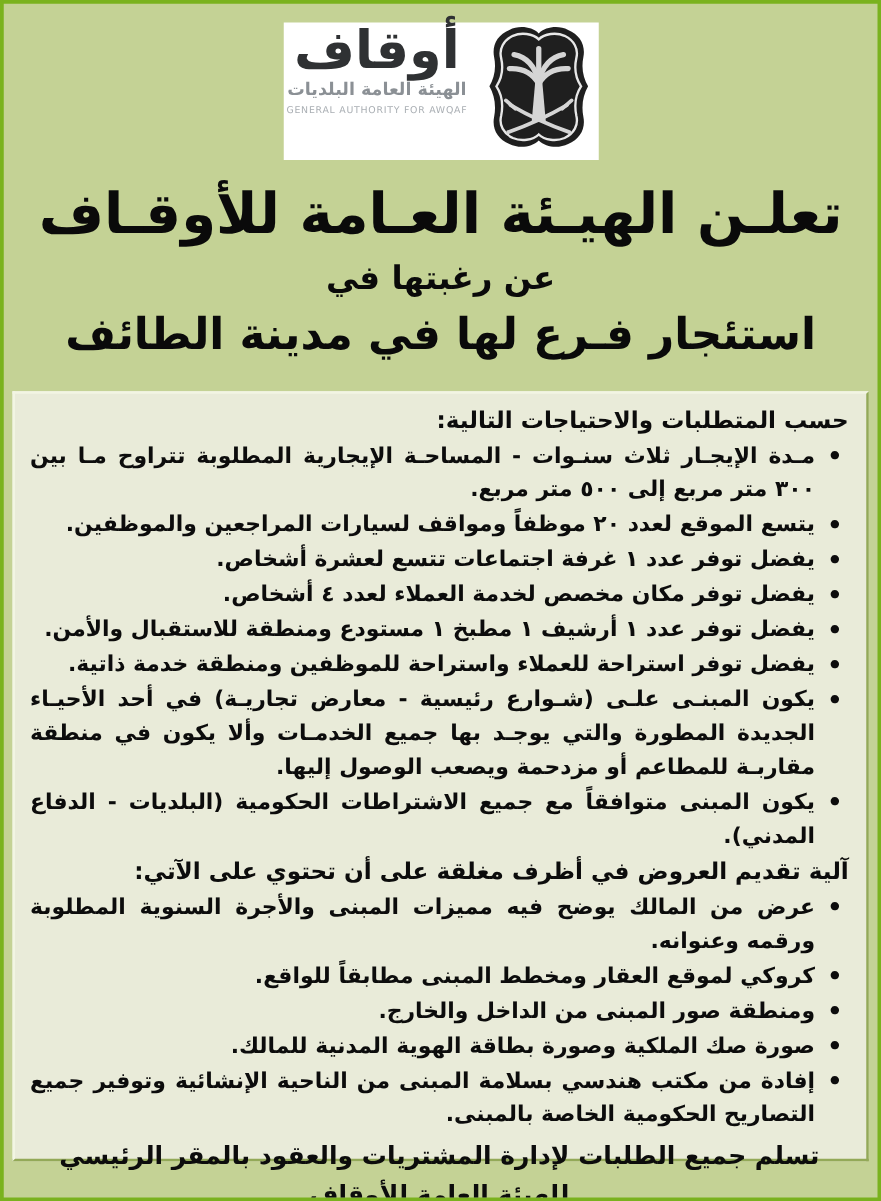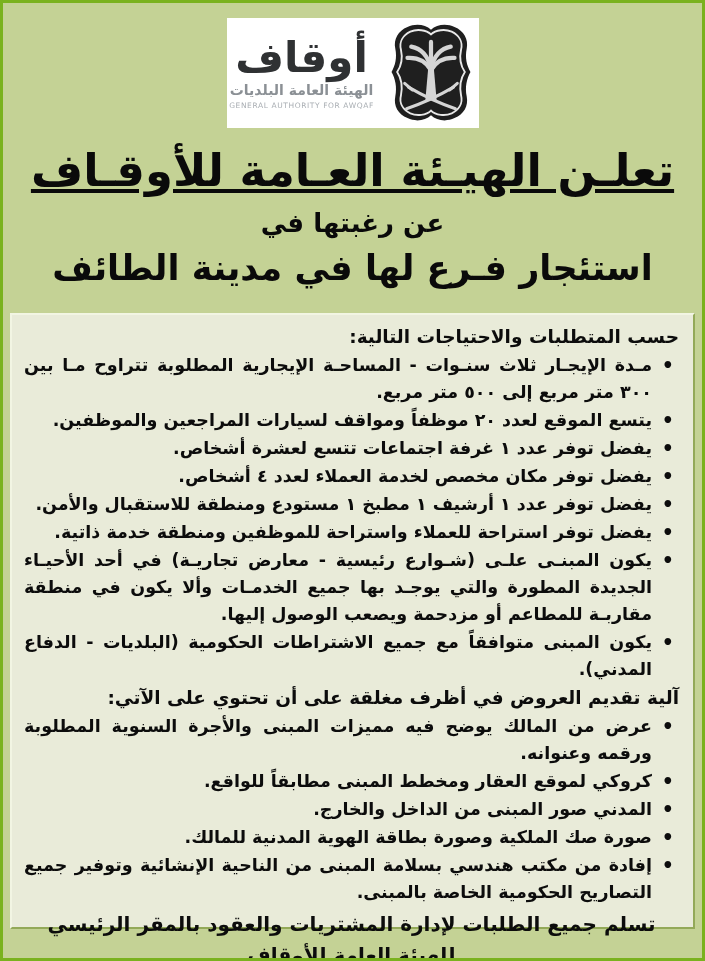--- a/index.html
+++ b/index.html
@@ -14,21 +14,21 @@
     color: #0c0c0c;
   }
 
   
   .logo-box {
     width: 252px;
     height: 110px;
     margin: 15px auto 0;
     background: #ffffff;
     display: flex;
-    align-items: center;
+    align-items: flex-start;
     justify-content: center;
     gap: 8px;
   }
   .logo-text {
     width: 148px;
     text-align: center;
     direction: rtl;
   }
   .logo-brand {
     font-size: 42px;
@@ -53,21 +53,21 @@
   }
   .emblem { display: block; }
 
   
   .headline {
     direction: rtl;
     text-align: center;
     font-weight: bold;
     color: #0a0a0a;
   }
-  .title-1 { font-size: 45px; line-height: 1.2; margin-top: 16px; text-decoration: underline; }
+  .title-1 { font-size: 45px; line-height: 1.2; margin-top: 16px; }
   .title-2 { font-size: 26px; line-height: 1.2; margin-top: 10px; }
   .title-3 { font-size: 35px; line-height: 1.2; margin-top: 8px; }
 
   
   .panel {
     box-sizing: border-box;
     width: 685px;
     height: 616px;
     margin: 24px auto 0;
     background: #e9ebd9;
@@ -164,21 +164,21 @@
       <li>يفضل توفر عدد ١ أرشيف ١ مطبخ ١ مستودع ومنطقة للاستقبال والأمن.</li>
       <li>يفضل توفر استراحة للعملاء واستراحة للموظفين ومنطقة خدمة ذاتية.</li>
       <li>يكون المبنـى علـى (شـوارع رئيسية - معارض تجاريـة) في أحد الأحيـاء الجديدة المطورة والتي يوجـد بها جميع الخدمـات وألا يكون في منطقة مقاربـة للمطاعم أو مزدحمة ويصعب الوصول إليها.</li>
       <li>يكون المبنى متوافقاً مع جميع الاشتراطات الحكومية (البلديات - الدفاع المدني).</li>
     </ul>
 
     <div class="sec-heading">آلية تقديم العروض في أظرف مغلقة على أن تحتوي على الآتي:</div>
     <ul class="req-list">
       <li>عرض من المالك يوضح فيه مميزات المبنى والأجرة السنوية المطلوبة ورقمه وعنوانه.</li>
       <li>كروكي لموقع العقار ومخطط المبنى مطابقاً للواقع.</li>
-      <li>المدني صور المبنى من الداخل والخارج.</li>
+      <li>ومنطقة صور المبنى من الداخل والخارج.</li>
       <li>صورة صك الملكية وصورة بطاقة الهوية المدنية للمالك.</li>
       <li>إفادة من مكتب هندسي بسلامة المبنى من الناحية الإنشائية وتوفير جميع التصاريح الحكومية الخاصة بالمبنى.</li>
     </ul>
 
     <div class="panel-footer">
       <div>تسلم جميع الطلبات لإدارة المشتريات والعقود بالمقر الرئيسي للهيئة العامة للأوقاف</div>
 
     </div>
 
   </div>

